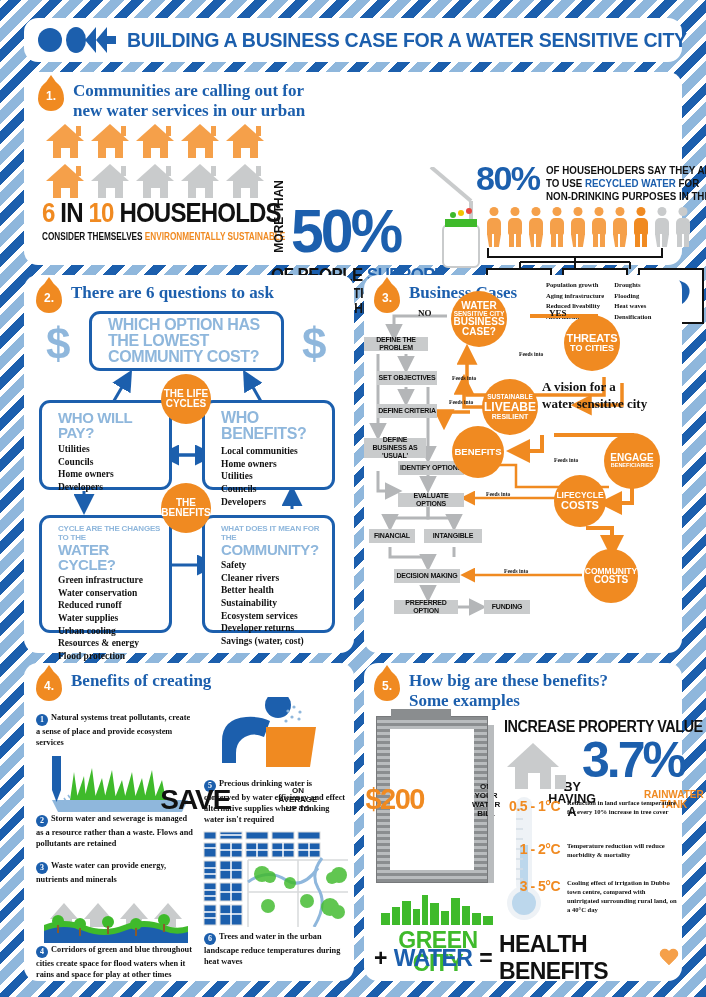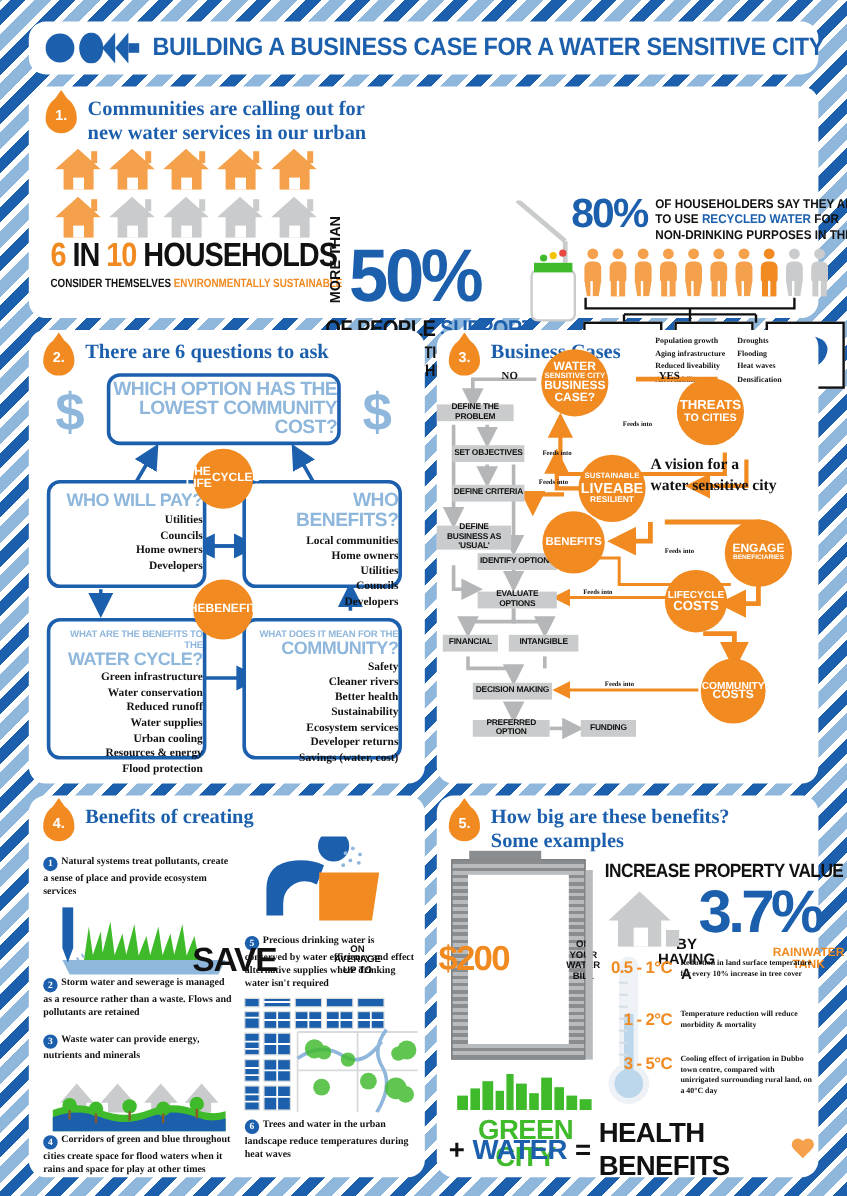--- a/index.html
+++ b/index.html
@@ -92,38 +92,38 @@
   .person .bd{position:absolute;left:1px;top:11px;width:14px;height:17px;background:currentColor;border-radius:5px 5px 2px 2px;}
   .person .lg{position:absolute;left:2px;top:27px;width:12px;height:13px;background:currentColor;}
   .person .lg:after{content:"";position:absolute;left:5px;top:0;width:2px;height:13px;background:#fff;}
   .person.f .bd{border-radius:5px 5px 0 0;}
   .person.f .lg{left:1px;width:14px;clip-path:polygon(0 0,100% 0,85% 100%,15% 100%);}
   #appliances{position:absolute;left:462px;top:196px;display:flex;gap:10px;}
   .appl{width:62px;height:52px;border:2px solid #111;background:#fff;display:flex;align-items:center;justify-content:center;}
   
   #sec2{left:24px;top:275px;width:330px;height:378px;}
   #s2-head{position:absolute;left:12px;top:8px;}
-  .qbox{position:absolute;border:3px solid #1c5fad;border-radius:11px;background:#fff;box-sizing:border-box;text-align:right;}
+  .qbox{position:absolute;border:3px solid #1c5fad;border-radius:11px;background:#fff;box-sizing:border-box;text-align:left;padding-left:16px;}
   .qbox .qt{color:#8fb7dc;font-weight:bold;letter-spacing:-0.4px;line-height:1.0;
     font-family:"Liberation Sans Narrow","Liberation Sans",sans-serif;}
   .qbox .ql{color:#111;font-size:9.5px;line-height:1.33;font-family:"Liberation Serif",serif;font-weight:bold;}
   .qbox .qpre{color:#8fb7dc;font-weight:bold;font-size:8px;letter-spacing:-0.2px;
     font-family:"Liberation Sans Narrow","Liberation Sans",sans-serif;}
   #q1{left:65px;top:36px;width:195px;height:60px;display:flex;align-items:center;justify-content:center;}
   #q1 .qt{font-size:16px;}
   #q2{left:15px;top:125px;width:133px;height:90px;padding-top:7px;}
   #q2 .qt{font-size:15px;margin-bottom:3px;}
   #q3{left:178px;top:125px;width:133px;height:90px;padding-top:7px;}
   #q3 .qt{font-size:16px;margin-bottom:3px;}
   #q4{left:15px;top:240px;width:133px;height:118px;padding-top:6px;}
   #q4 .qt{font-size:15px;margin-bottom:2px;}
   #q5{left:178px;top:240px;width:133px;height:118px;padding-top:6px;}
   #q5 .qt{font-size:15px;margin-bottom:2px;}
   .circ{position:absolute;border-radius:50%;background:#f08a21;color:#fff;display:flex;
-    flex-direction:row;align-items:center;justify-content:center;text-align:center;
+    flex-direction:column;align-items:center;justify-content:center;text-align:center;
     font-weight:bold;font-family:"Liberation Sans Narrow","Liberation Sans",sans-serif;line-height:1.0;}
   #c-life{left:137px;top:99px;width:50px;height:50px;font-size:10px;}
   #c-ben{left:137px;top:208px;width:50px;height:50px;font-size:10px;}
   .dollar{position:absolute;color:#8fb7dc;font-size:44px;font-weight:bold;font-family:"Liberation Sans",sans-serif;}
   
   #sec3{left:364px;top:275px;width:318px;height:378px;}
   #s3-head{position:absolute;left:10px;top:8px;}
   #threats-list{position:absolute;left:182px;top:5px;display:flex;gap:10px;font-size:6.6px;line-height:1.6;color:#111;font-weight:bold;font-family:"Liberation Serif",serif;}
   .fc-box{position:absolute;background:#c9cbcc;color:#111;font-weight:bold;font-size:7px;
     display:flex;align-items:center;justify-content:center;text-align:center;letter-spacing:-0.2px;
@@ -432,21 +432,21 @@
     <div class="ql">
       <div>Local communities</div>
       <div>Home owners</div>
       <div>Utilities</div>
       <div>Councils</div>
       <div>Developers</div>
     </div>
   </div>
 
   <div class="qbox" id="q4">
-    <div class="qpre">WHAT ARE THE BENEFITS TO THE</div>
+    <div class="qpre">CYCLE ARE THE CHANGES TO THE</div>
     <div class="qt">WATER CYCLE?</div>
     <div class="ql">
       <div>Green infrastructure</div>
       <div>Water conservation</div>
       <div>Reduced runoff</div>
       <div>Water supplies</div>
       <div>Urban cooling</div>
       <div>Resources &amp; energy</div>
       <div>Flood protection</div>
     </div>

